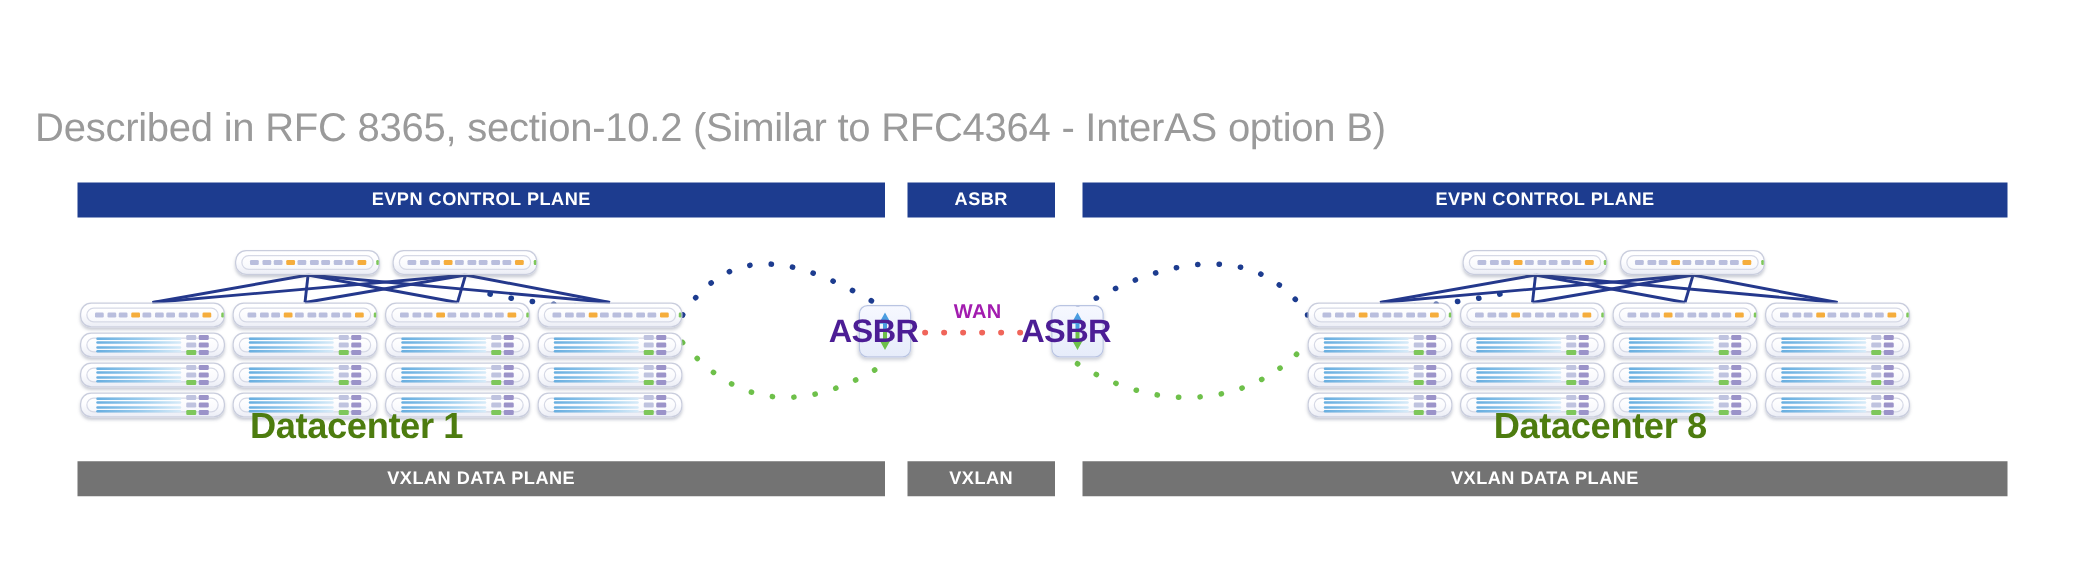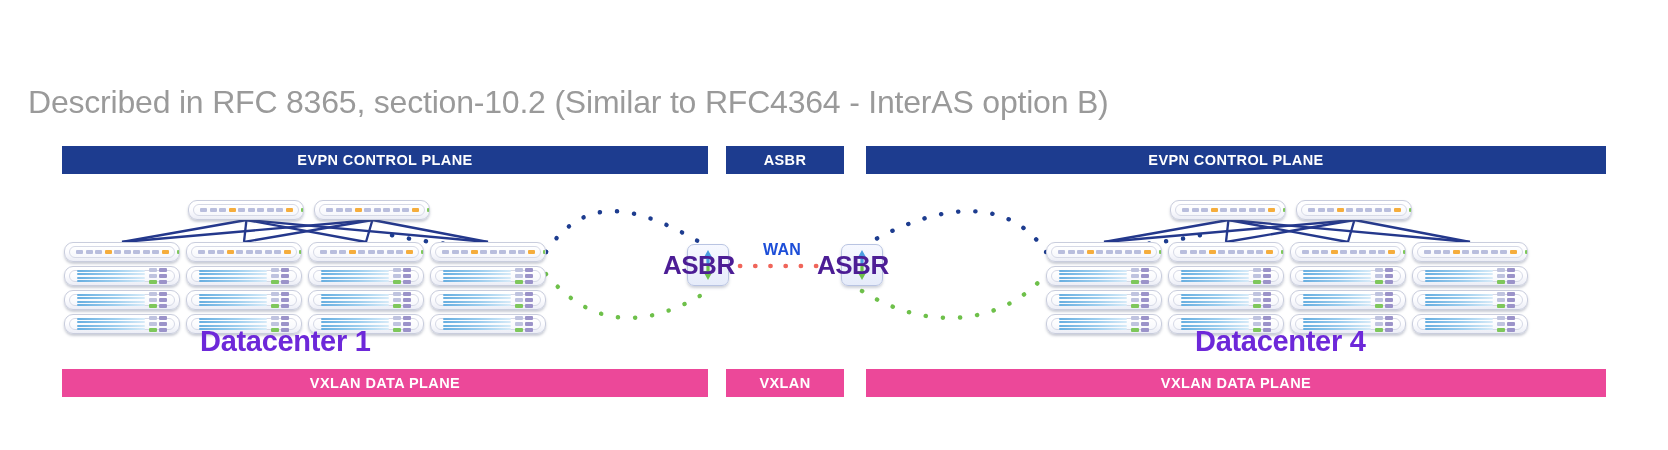--- a/index.html
+++ b/index.html
@@ -24,33 +24,33 @@
   }
 
   
   .bar {
     position: absolute; height: 28px;
     display: flex; align-items: center; justify-content: center;
     color: #ffffff; font-size: 14.5px; font-weight: bold;
     letter-spacing: 0.4px; white-space: nowrap;
   }
   .bar.evpn  { background: #1d3c8f; }
-  .bar.vxlan { background: #ec4899; }
+  .bar.vxlan { background: #737373; }
 
   #bar-cp-left   { left: 62px;   top: 146px; width: 646px; }
   #bar-cp-mid    { left: 726px;  top: 146px; width: 118px; }
   #bar-cp-right  { left: 866px;  top: 146px; width: 740px; }
   #bar-dp-left   { left: 62px;   top: 369px; width: 646px; }
   #bar-dp-mid    { left: 726px;  top: 369px; width: 118px; }
   #bar-dp-right  { left: 866px;  top: 369px; width: 740px; }
 
   
   .dc-label {
     position: absolute; font-size: 29px; font-weight: bold;
-    color: #6d28d9; white-space: nowrap; letter-spacing: -0.3px;
+    color: #4d7c0f; white-space: nowrap; letter-spacing: -0.3px;
   }
   #dc-label-1 { left: 200px;  top: 325px; }
   #dc-label-2 { left: 1195px; top: 325px; }
 
   
   .dev {
     position: absolute;
     background: linear-gradient(180deg,#ffffff 0%,#fdfdff 45%,#eceef6 100%);
     border: 1px solid #c9cddd;
     border-radius: 9px;
@@ -96,21 +96,21 @@
     border: 1px solid #b9c4e2; border-radius: 7px;
     box-shadow: 0 2px 3px rgba(80,90,120,.28);
   }
   .asbr-label {
     position: absolute; top: 50%; transform: translateY(-50%);
     font-size: 26px; font-weight: bold; color: #4c1d95;
     white-space: nowrap; letter-spacing: -0.5px;
   }
   .wan-label {
     position: absolute; font-size: 16px; font-weight: bold;
-    color: #1d4ed8; letter-spacing: 0.3px;
+    color: #a21caf; letter-spacing: 0.3px;
   }
 
   svg.overlay {
     position: absolute; left: 0; top: 0; width: 1668px; height: 450px;
     pointer-events: none;
   }
 </style>
 </head>
 <body>
 
@@ -801,21 +801,21 @@
             <span class="port "></span>
             <span class="port o"></span>
             <span class="port gap"></span>
             <span class="port g"></span>
           </div>
         </div>
       </div>
     </div>
 
   <div class="dc-label" id="dc-label-1">Datacenter 1</div>
-  <div class="dc-label" id="dc-label-2">Datacenter 4</div>
+  <div class="dc-label" id="dc-label-2">Datacenter 8</div>
 
   <div id="wan-layer">
       <div class="asbr-node" style="left: 687px; top: 244px;">
     <div class="box"></div>
     <svg width="42" height="42" viewBox="0 0 42 42" style="position:absolute;inset:0;">
       <g>
         <path d="M21 6 L26 15 L22.6 15 L22.6 21 L19.4 21 L19.4 15 L16 15 Z" fill="#4a9de0"></path>
       </g>
       <g>
         <path d="M21 36 L16 27 L19.4 27 L19.4 21 L22.6 21 L22.6 27 L26 27 Z" fill="#6ec04a"></path>

